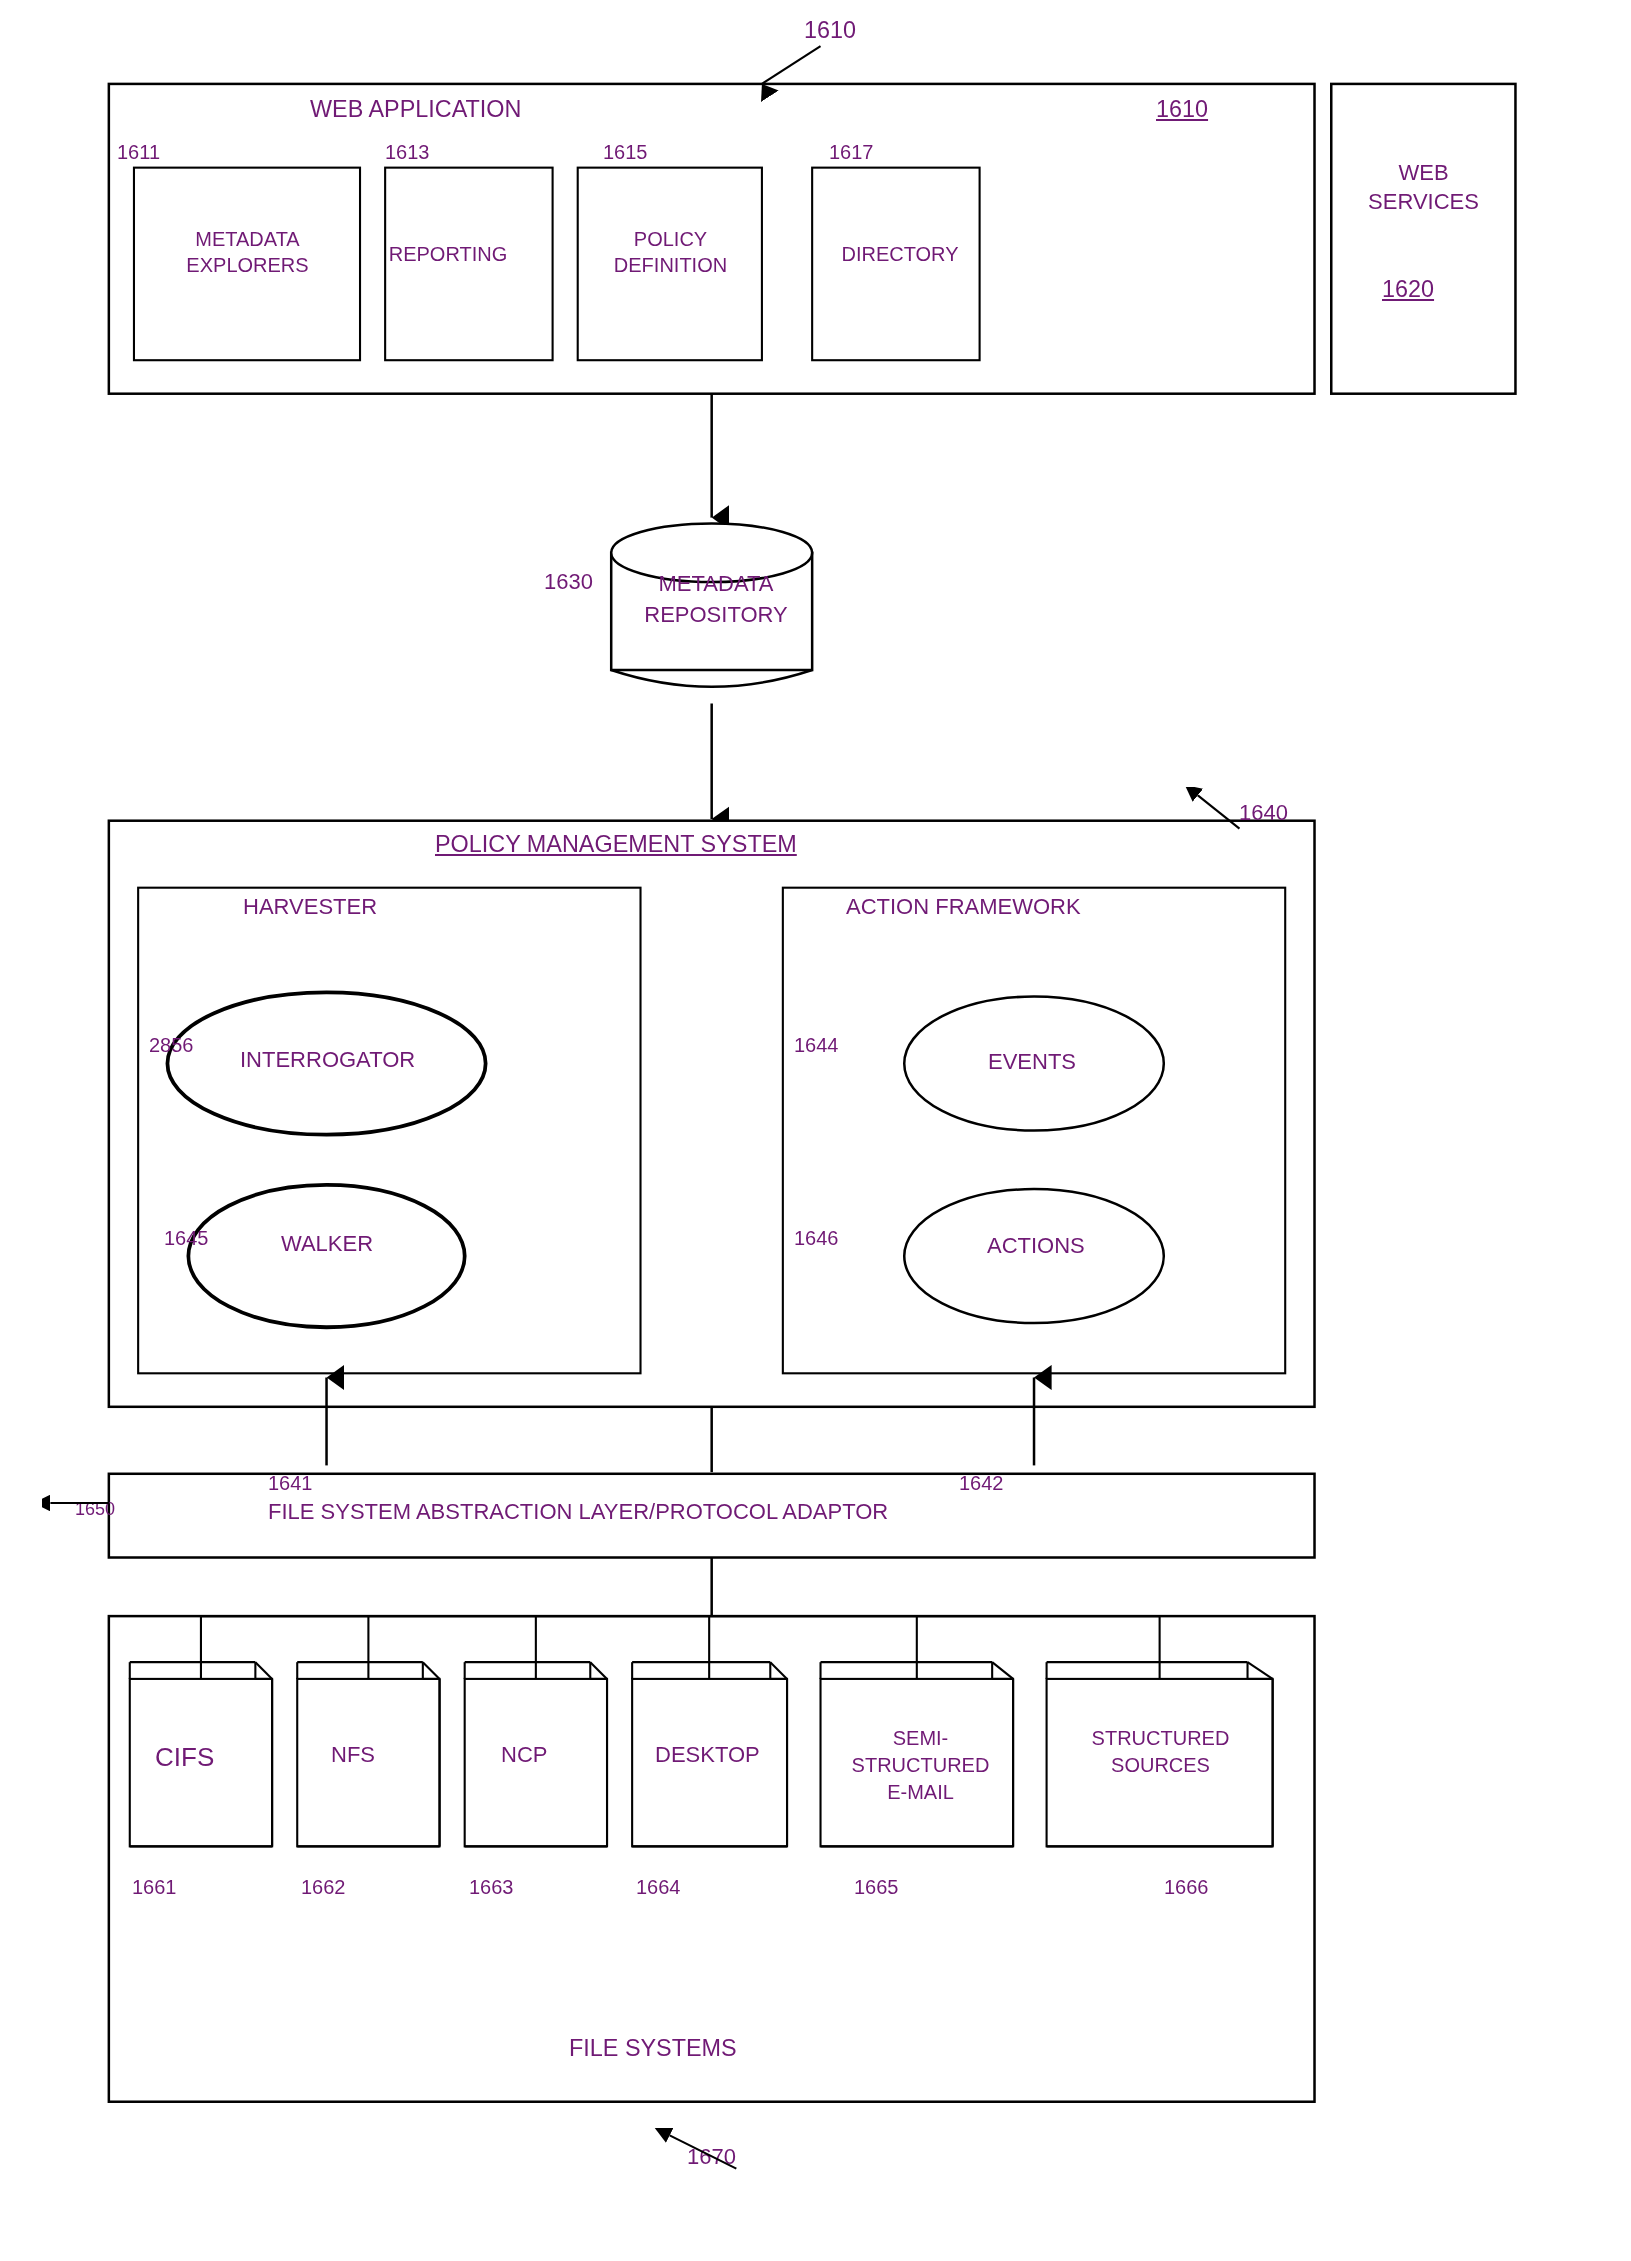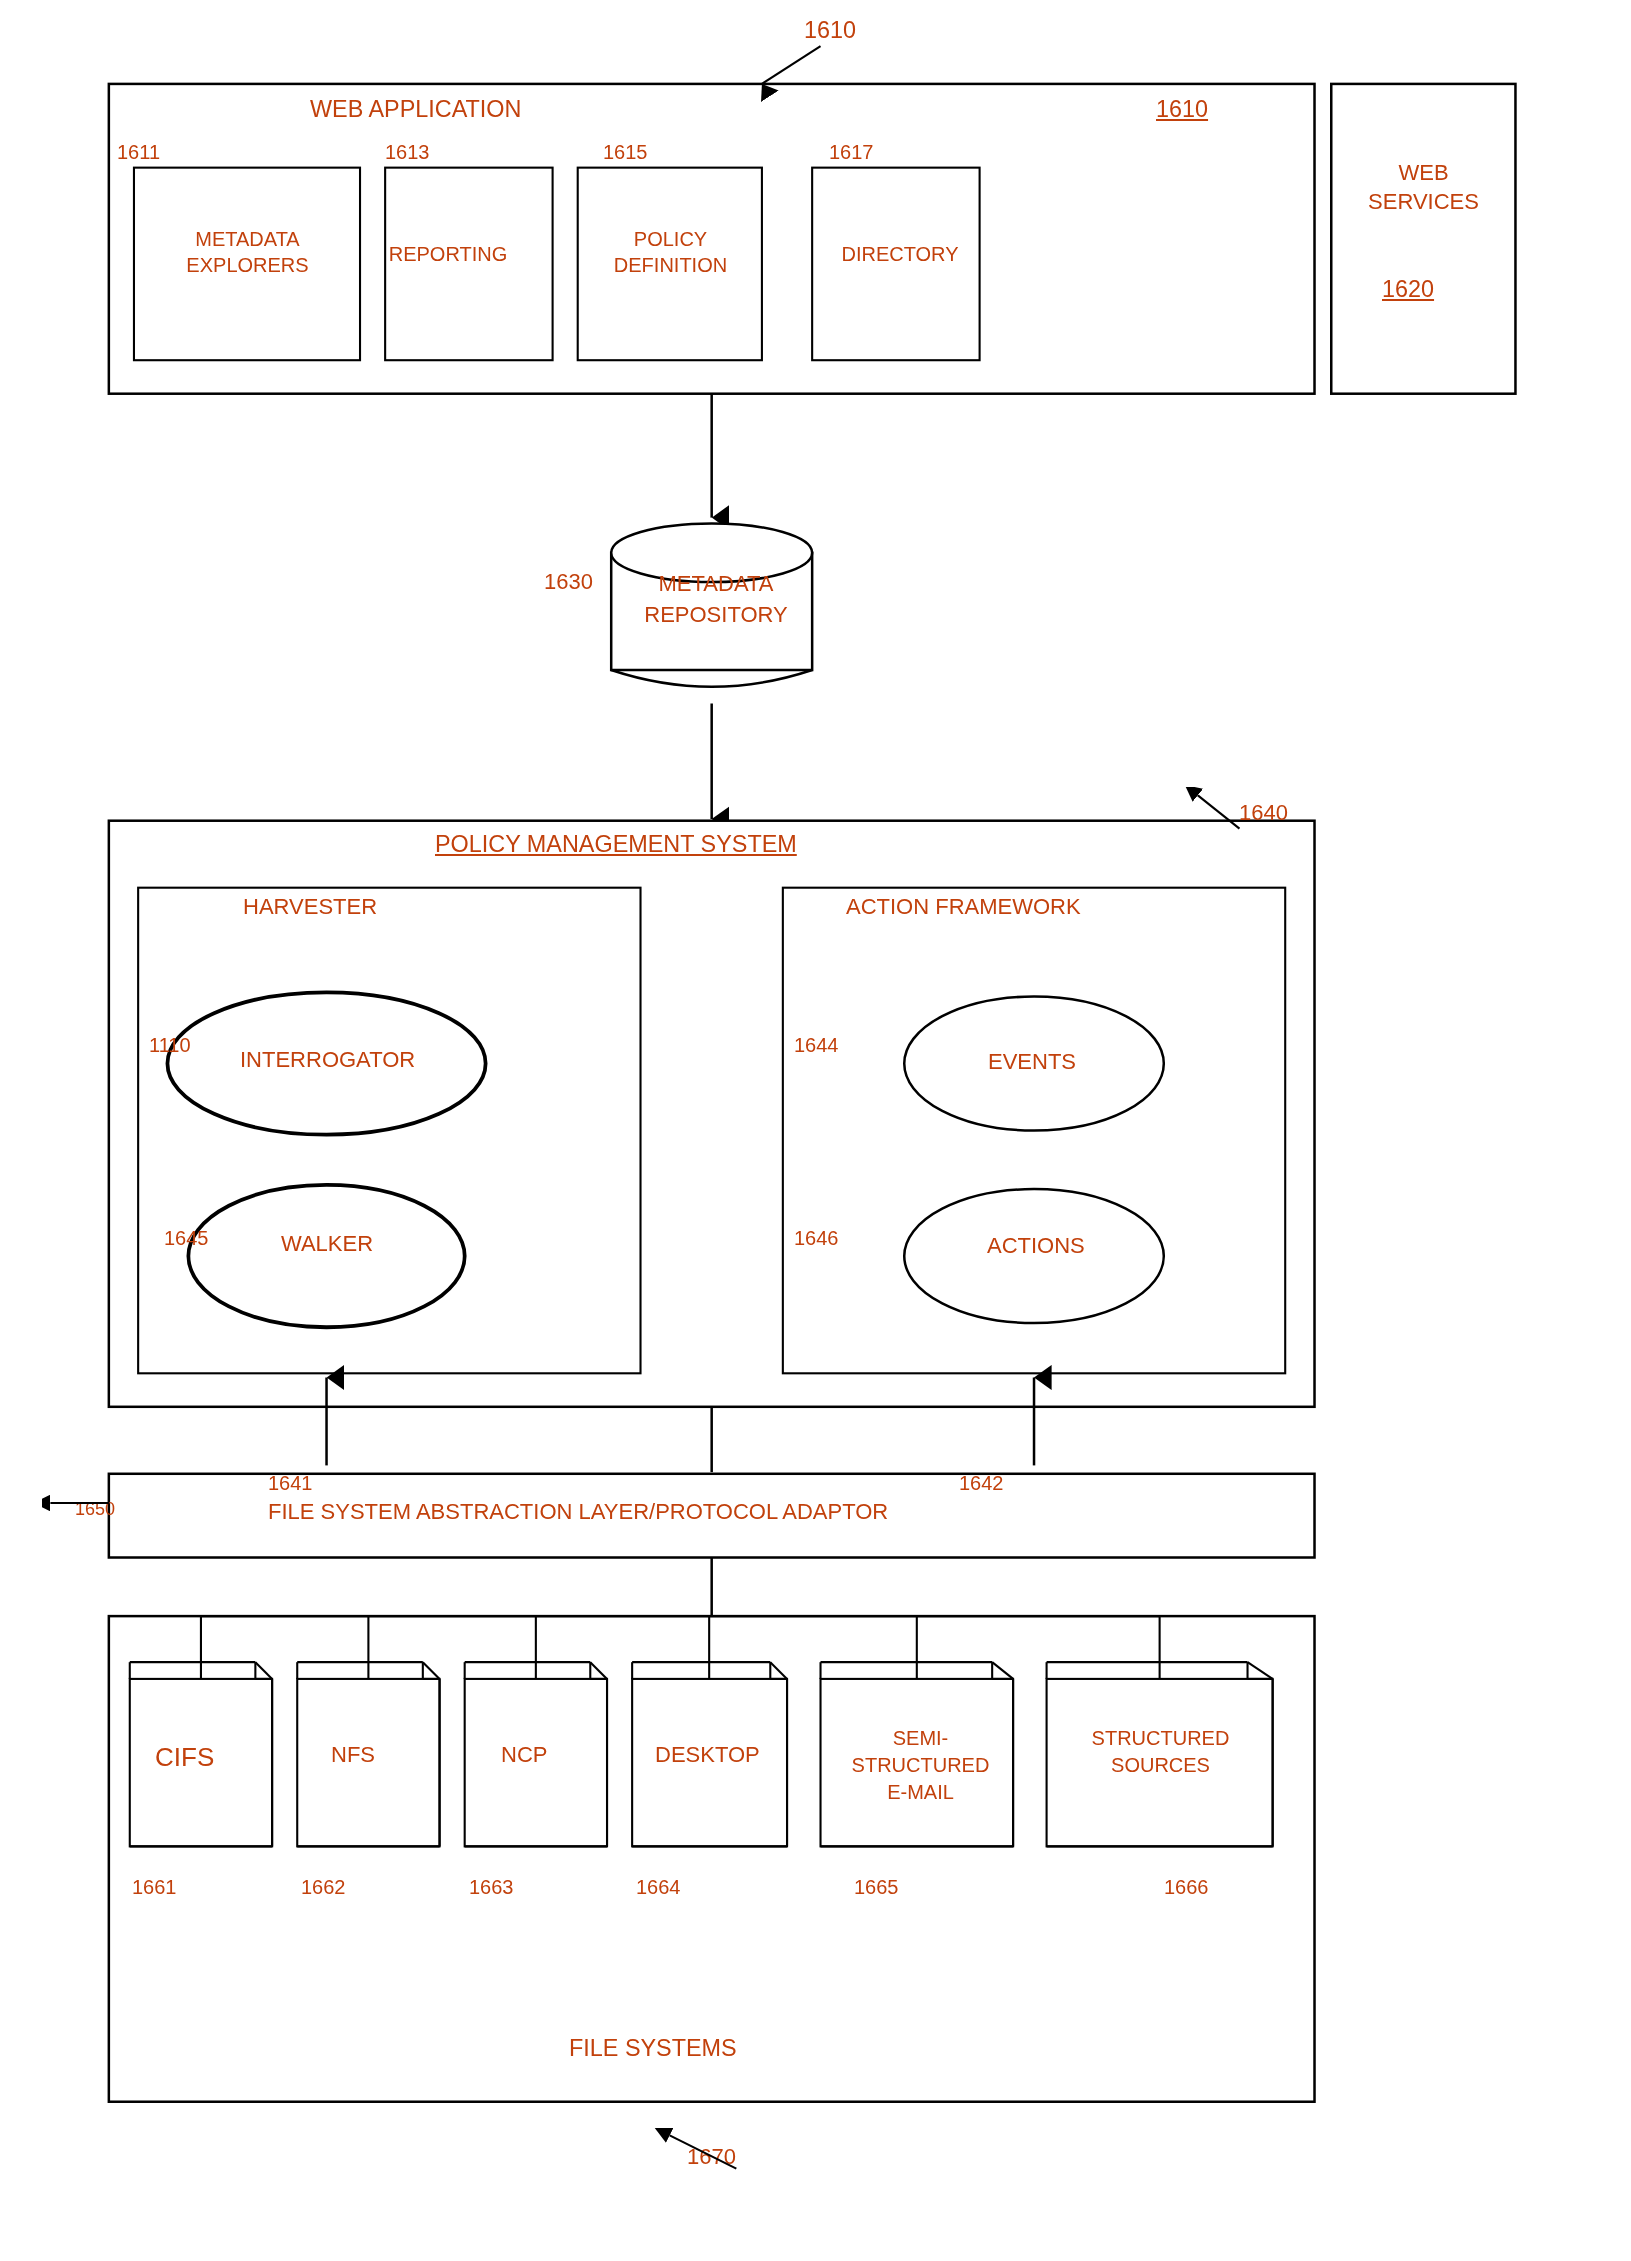--- a/index.html
+++ b/index.html
@@ -17,21 +17,21 @@
       top: 0; left: 0;
       width: 1631px;
       height: 2261px;
     }
 
     
     .label {
       position: absolute;
       font-family: Arial, sans-serif;
       font-size: 22px;
-      color: #c2410c;
+      color: #701a75;
       text-align: center;
       white-space: nowrap;
     }
     .label-underline {
       text-decoration: underline;
     }
 
     
     svg.connectors {
       position: absolute;
@@ -206,21 +206,21 @@
   <div class="label" style="left:624px; top:569px; font-size:22px; white-space:normal; line-height:1.4; width:184px;">METADATA<br>REPOSITORY</div>
 
   <div class="label" style="left:1239px; top:800px; font-size:22px;">1640</div>
 
   <div class="label" style="left:435px; top:831px; font-size:23.4px;text-decoration:underline;">POLICY MANAGEMENT SYSTEM</div>
 
   <div class="label" style="left:243px; top:894px; font-size:22px;">HARVESTER</div>
 
   <div class="label" style="left:846px; top:894px; font-size:22px;">ACTION FRAMEWORK</div>
 
-  <div class="label" style="left:149px; top:1034px; font-size:20px;">1110</div>
+  <div class="label" style="left:149px; top:1034px; font-size:20px;">2856</div>
 
   <div class="label" style="left:240px; top:1047px; font-size:22px;">INTERROGATOR</div>
 
   <div class="label" style="left:164px; top:1227px; font-size:20px;">1645</div>
 
   <div class="label" style="left:281px; top:1231px; font-size:22px;">WALKER</div>
 
   <div class="label" style="left:794px; top:1034px; font-size:20px;">1644</div>
 
   <div class="label" style="left:988px; top:1049px; font-size:22px;">EVENTS</div>

